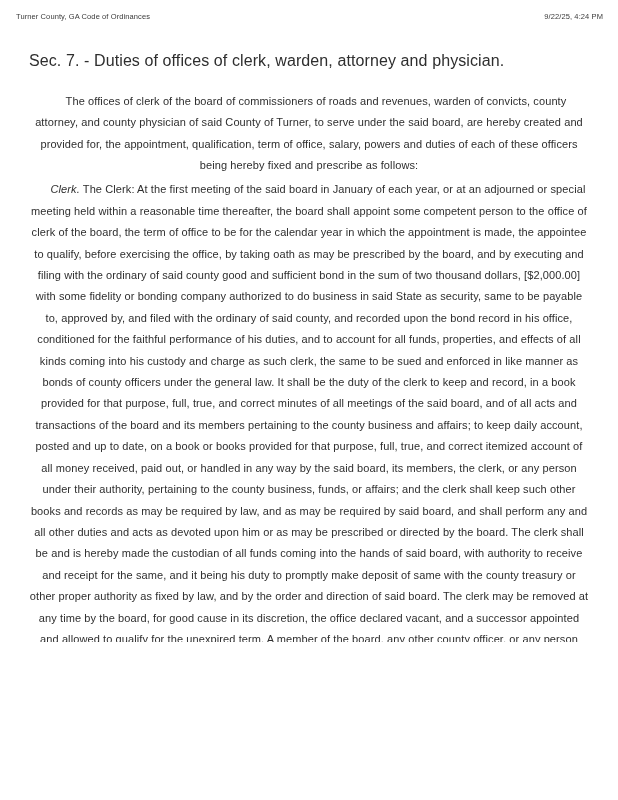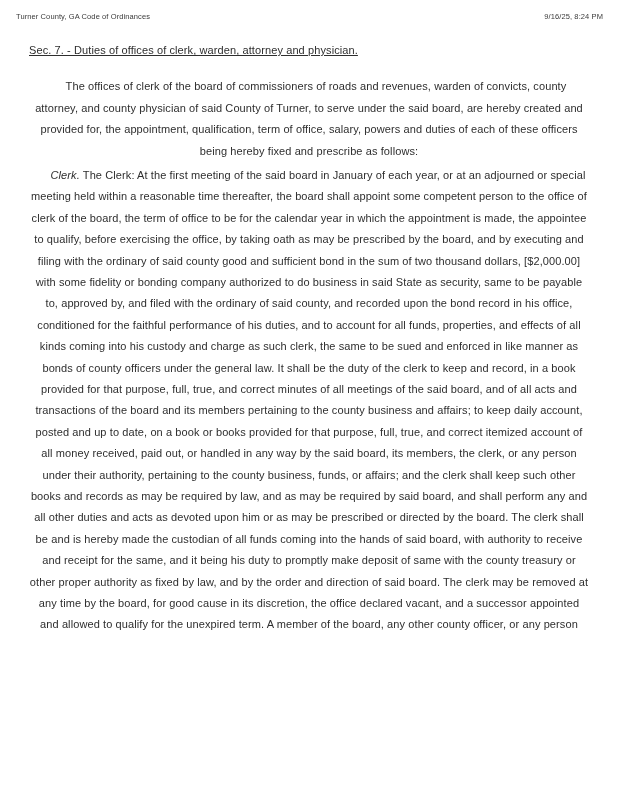--- a/index.html
+++ b/index.html
@@ -26,48 +26,47 @@
   }
   .print-header { top: 12px; }
   .print-footer { top: 740px; }
   .content {
     position: absolute;
     left: 29px;
     right: 29px;
     top: 39px;
   }
   .section-title {
-    font-size: 11px;
+    font-size: 16px;
     font-weight: 400;
     letter-spacing: 0.1px;
     color: #2e2e2e;
-    margin: 4px 0 19px 0;
+    margin: 12px 0 19px 0;
     line-height: 1.3;
-    text-decoration: underline;
   }
   .body-para {
     font-size: 11px;
     line-height: 21.4px;
     letter-spacing: 0.1px;
     text-align: center;
     color: #2e2e2e;
     margin: 0 0 3px 0;
   }
   .body-para.intro { text-indent: 14px; }
   .body-para.clerk { text-indent: 18px; }
   .body-para em { }
 </style>
 </head>
 <body>
 
 <div class="page">
 
   <div class="print-header">
     <span>Turner County, GA Code of Ordinances</span>
-    <span>9/16/25, 8:24 PM</span>
+    <span>9/22/25, 4:24 PM</span>
   </div>
 
   <div class="content">
     <h1 class="section-title">Sec. 7. - Duties of offices of clerk, warden, attorney and physician.</h1>
 
     <p class="body-para intro">The offices of clerk of the board of commissioners of roads and revenues, warden of convicts, county attorney, and county physician of said County of Turner, to serve under the said board, are hereby created and provided for, the appointment, qualification, term of office, salary, powers and duties of each of these officers being hereby fixed and prescribe as follows:</p>
 
     <p class="body-para clerk"><em>Clerk.</em><span> The Clerk: At the first meeting of the said board in January of each year, or at an adjourned or special meeting held within a reasonable time thereafter, the board shall appoint some competent person to the office of clerk of the board, the term of office to be for the calendar year in which the appointment is made, the appointee to qualify, before exercising the office, by taking oath as may be prescribed by the board, and by executing and filing with the ordinary of said county good and sufficient bond in the sum of two thousand dollars, [$2,000.00] with some fidelity or bonding company authorized to do business in said State as security, same to be payable to, approved by, and filed with the ordinary of said county, and recorded upon the bond record in his office, conditioned for the faithful performance of his duties, and to account for all funds, properties, and effects of all kinds coming into his custody and charge as such clerk, the same to be sued and enforced in like manner as bonds of county officers under the general law. It shall be the duty of the clerk to keep and record, in a book provided for that purpose, full, true, and correct minutes of all meetings of the said board, and of all acts and transactions of the board and its members pertaining to the county business and affairs; to keep daily account, posted and up to date, on a book or books provided for that purpose, full, true, and correct itemized account of all money received, paid out, or handled in any way by the said board, its members, the clerk, or any person under their authority, pertaining to the county business, funds, or affairs; and the clerk shall keep such other books and records as may be required by law, and as may be required by said board, and shall perform any and all other duties and acts as devoted upon him or as may be prescribed or directed by the board. The clerk shall be and is hereby made the custodian of all funds coming into the hands of said board, with authority to receive and receipt for the same, and it being his duty to promptly make deposit of same with the county treasury or other proper authority as fixed by law, and by the order and direction of said board. The clerk may be removed at any time by the board, for good cause in its discretion, the office declared vacant, and a successor appointed and allowed to qualify for the unexpired term. A member of the board, any other county officer, or any person competent in the judgment of the board, shall be eligible to the office of clerk. The board shall prescribe the room or office in the county courthouse in which the clerk shall keep his books and records, and shall fix and prescribe</span></p>
   </div>
 

